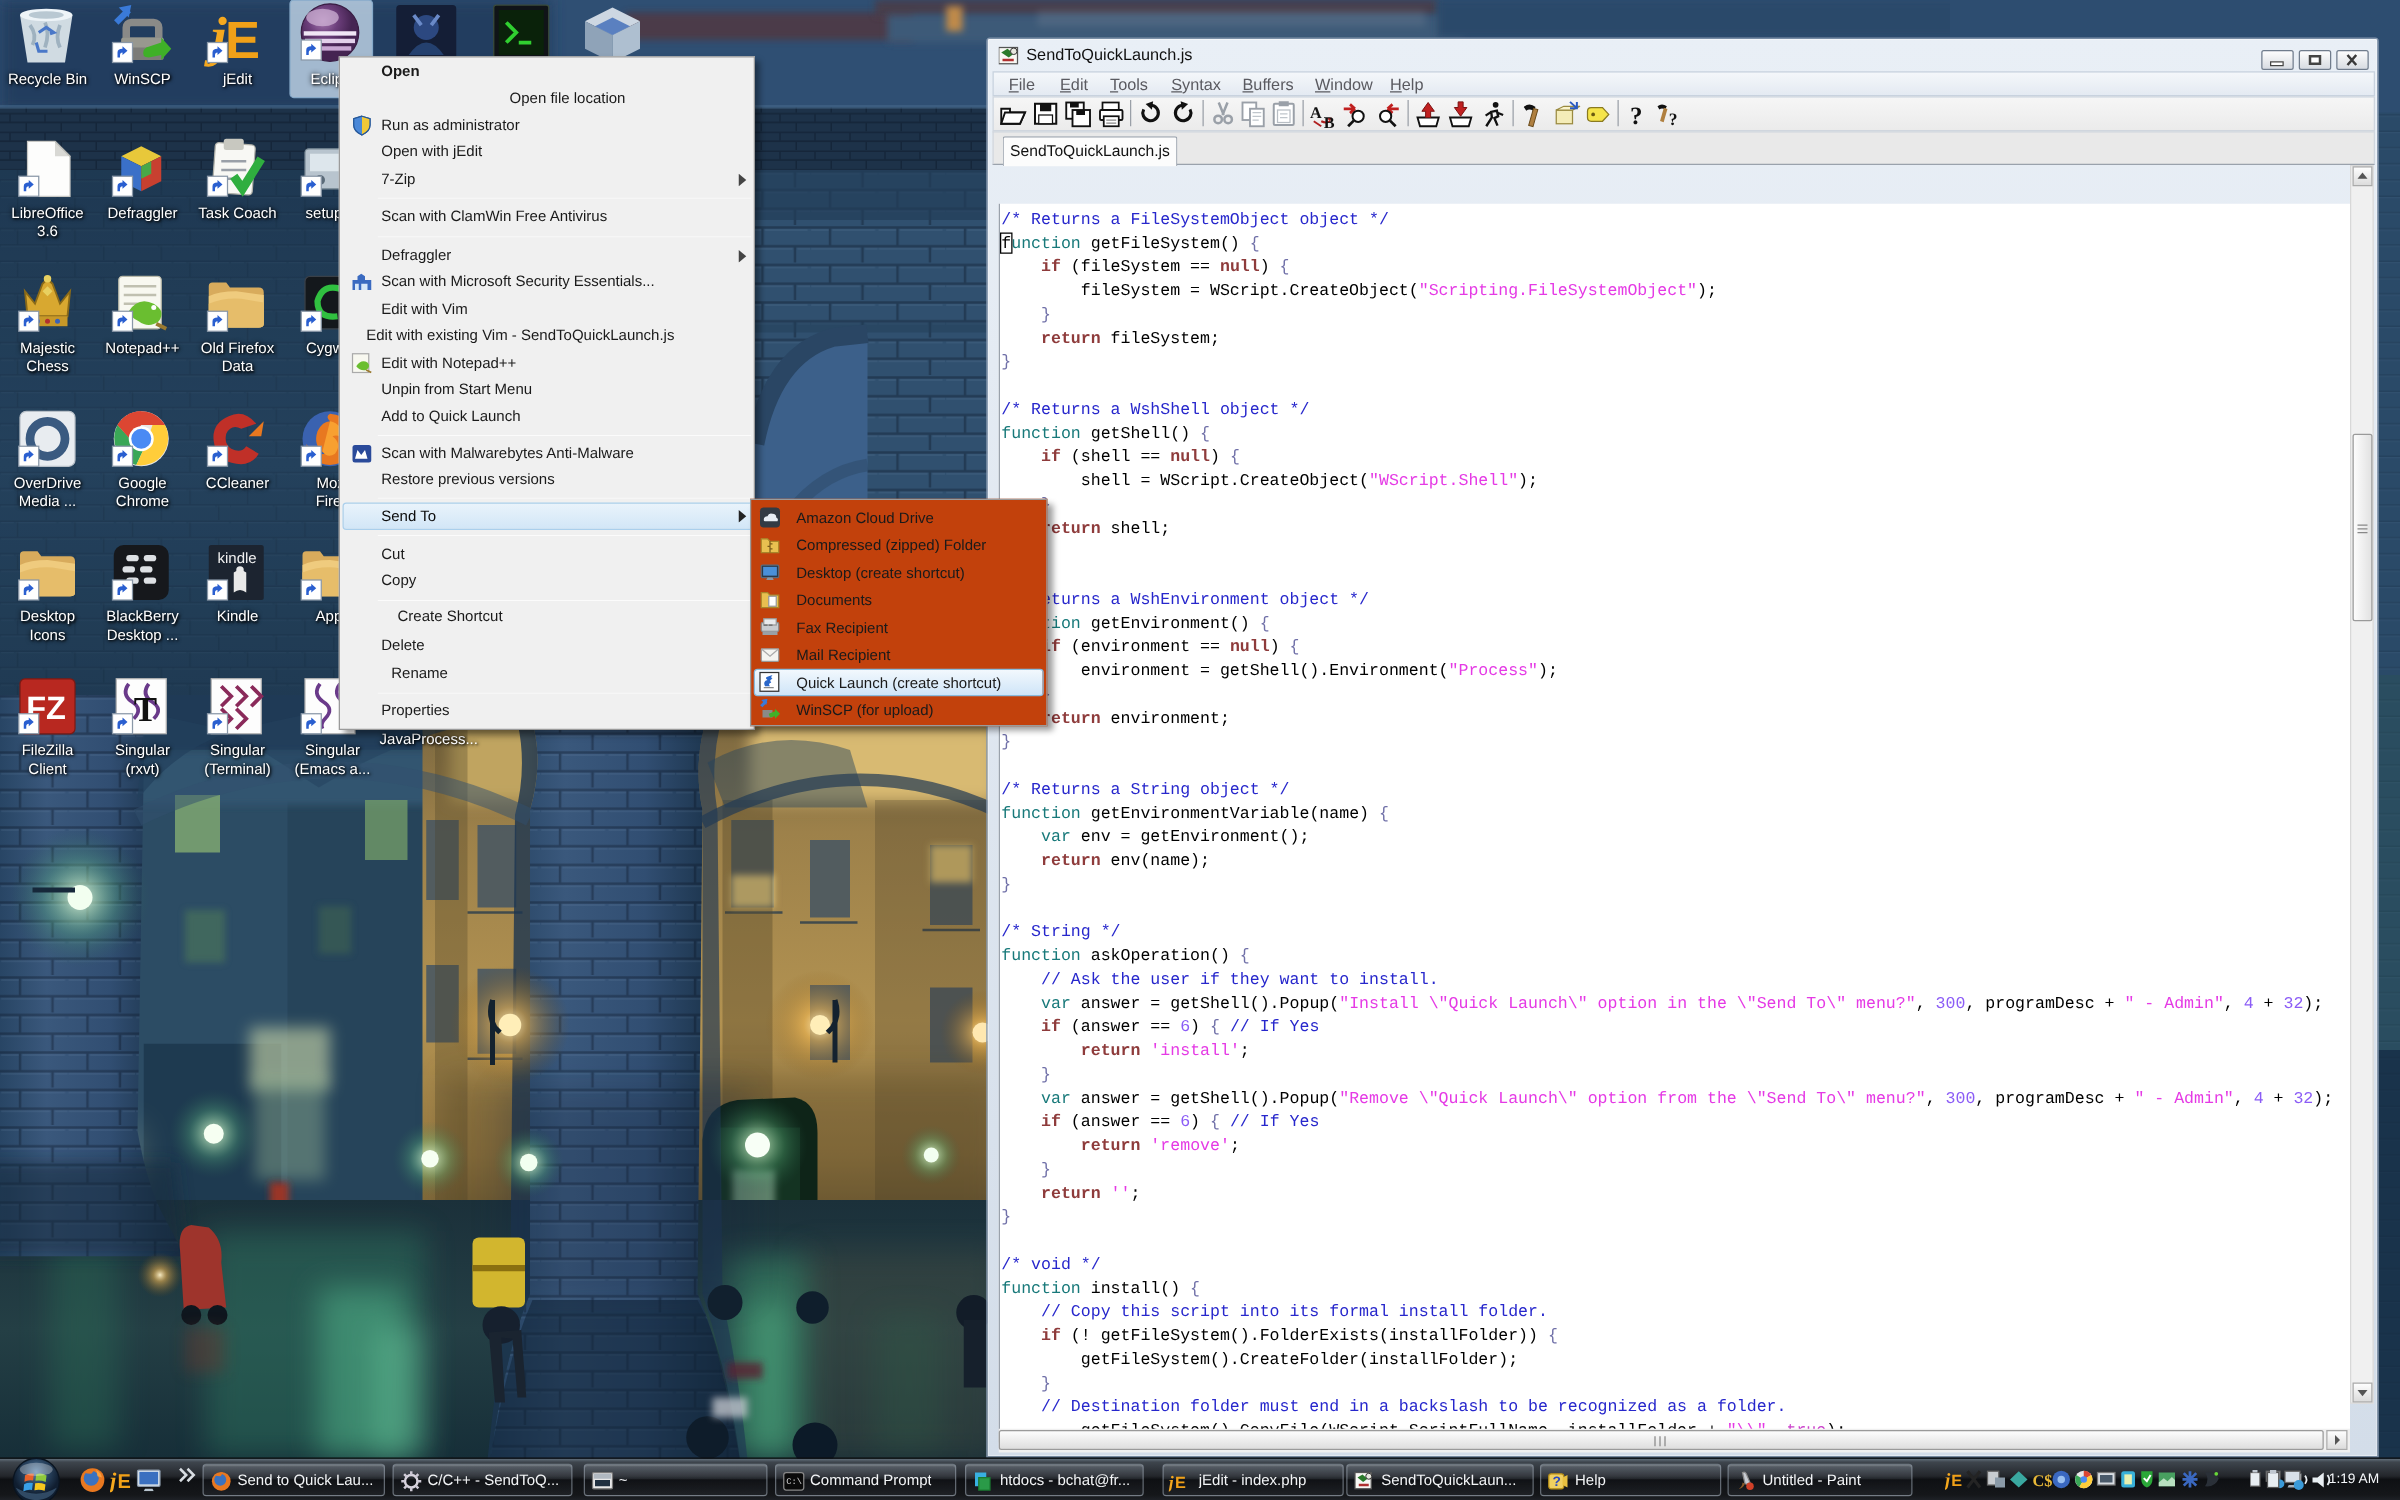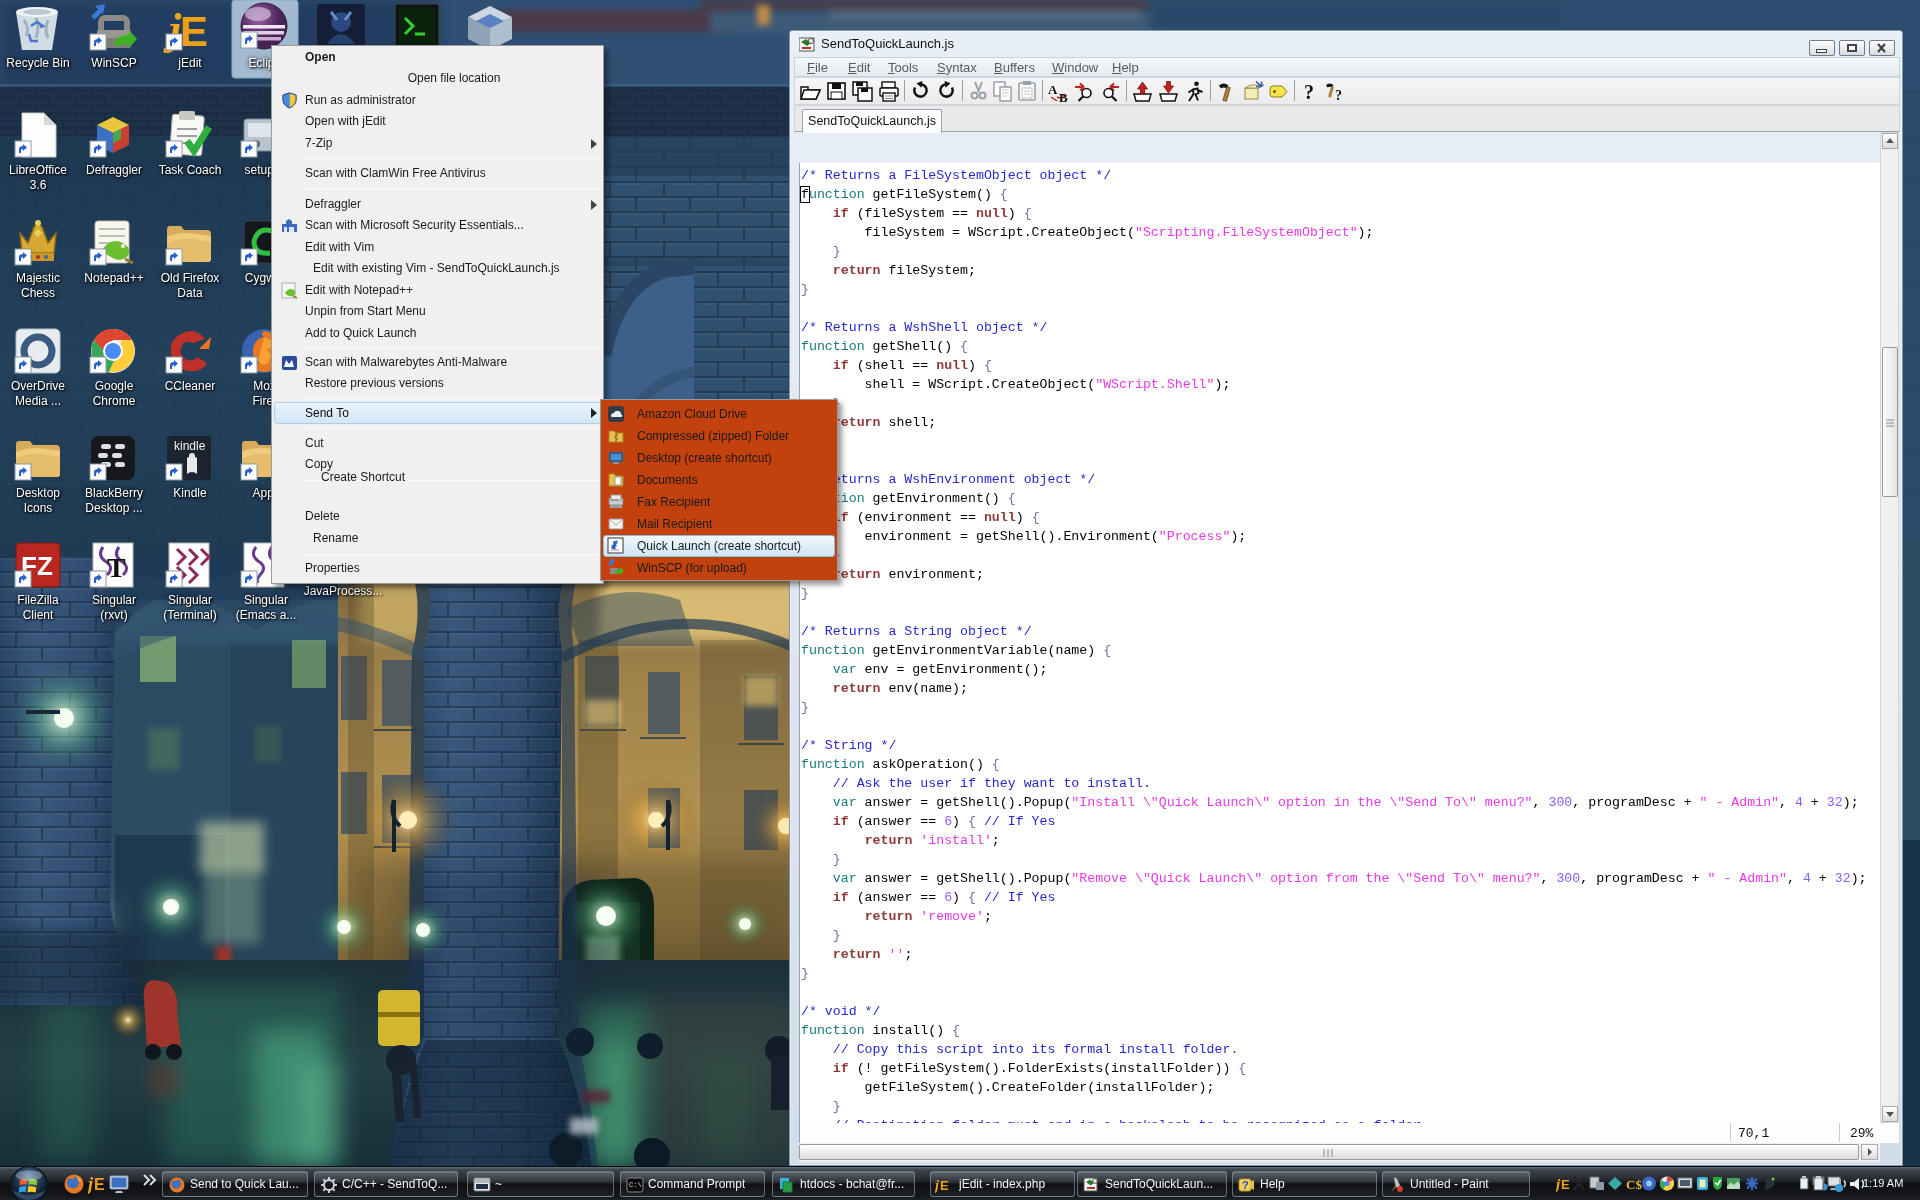--- a/index.html
+++ b/index.html
@@ -674,25 +674,20 @@
    <div class="abs" style="left:1px;top:0;width:16px;height:16px;background:linear-gradient(#fefefe,#dcdcdc);border:1px solid #aaa;"><svg width="14" height="14">
           <path d="M7 4 L11 9 L3 9 Z" fill="#555"></path>
         </svg></div>
    <div class="abs" style="left:1px;bottom:0;width:16px;height:16px;background:linear-gradient(#fefefe,#dcdcdc);border:1px solid #aaa;"><svg width="14" height="14">
           <path d="M3 5 L11 5 L7 10 Z" fill="#555"></path>
         </svg></div>
    <div class="abs" style="left:1px;top:214px;width:16px;height:150px;background:linear-gradient(90deg,#fdfdfd,#e2e2e2);border:1px solid #9a9a9a;border-radius:2px;"><svg width="14" height="150">
           <path d="M3 72h8M3 75h8M3 78h8" stroke="#888" stroke-width="1"></path>
         </svg></div>
  </div>
- <div class="abs" style="left:9px;top:1092px;width:1100px;height:20px;background:#fdfdfd;border-left:1px solid #9aa2ac;font:13px 'Liberation Mono';color:#111;">
-   <span style="position:absolute;left:938px;top:3px;">70,1</span>
-   <span style="position:absolute;left:1050px;top:3px;">29%</span>
-   <span style="position:absolute;left:930px;top:0;width:110px;height:19px;border-left:1px solid #ccc;border-right:1px solid #ccc;"></span>
- </div>
  <div class="abs" style="left:9px;top:1112px;width:1081px;height:19px;background:#f0f0f0;">
    <div class="abs" style="left:0;top:1px;width:1060px;height:16px;background:linear-gradient(#fdfdfd,#dedede);border:1px solid #9a9a9a;border-radius:2px;"><svg width="1060" height="16">
           <path d="M524 4v8M528 4v8M532 4v8" stroke="#888"></path>
         </svg></div>
    <div class="abs" style="left:1062px;top:1px;width:17px;height:16px;background:linear-gradient(#fefefe,#dcdcdc);border:1px solid #aaa;"><svg width="15" height="14">
           <path d="M6 3 L10 7 L6 11 Z" fill="#555"></path>
         </svg></div>
  </div>
 </div>
 <div class="abs" style="left:271px;top:45px;width:333px;height:539px;background:#f0f0f0;border:1px solid #9b9b9b;box-shadow:4px 4px 5px rgba(0,0,0,0.4);">
@@ -716,21 +711,21 @@
  <div class="mi" style="top:148px;height:21px;line-height:21px;padding-left:33px;">Defraggler</div>
  <svg class="abs" style="left:318px;top:154px" width="8" height="10">
       <path d="M1 0 L7 5 L1 10 Z" fill="#444"></path>
     </svg>
  <div class="mi" style="top:169px;height:21px;line-height:21px;padding-left:33px;">Scan with Microsoft Security Essentials...</div>
  <svg class="abs" style="left:9px;top:172px" width="17" height="16">
       <path d="M1 14 L1 6 L5 6 L5 3 L8 1 L11 3 L11 6 L16 6 L16 14 Z" fill="#3a6ac0"></path>
       <path d="M3 14 L3 9 L6 9 L6 14 M8 14 L8 9 L13 9 L13 14" fill="#d8e8f8"></path>
     </svg>
  <div class="mi" style="top:191px;height:21px;line-height:21px;padding-left:33px;">Edit with Vim</div>
- <div class="mi" style="top:212px;height:21px;line-height:21px;padding-left:41px;">Edit with existing Vim - SendToQuickLaunch.js</div>
+ <div class="mi" style="top:212px;height:21px;line-height:21px;padding-left:21px;">Edit with existing Vim - SendToQuickLaunch.js</div>
  <div class="mi" style="top:234px;height:21px;line-height:21px;padding-left:33px;">Edit with Notepad++</div>
  <svg class="abs" style="left:9px;top:236px" width="17" height="17">
       <rect x="1" y="1" width="13" height="15" fill="#f8f8f0" stroke="#aaa"></rect>
       <path d="M4 11 Q8 5 13 8 Q16 11 12 14 Q7 15 4 11 Z" fill="#6abe30"></path>
       <path d="M12 14 L16 16" stroke="#9a7a30" stroke-width="1.5"></path>
     </svg>
  <div class="mi" style="top:255px;height:21px;line-height:21px;padding-left:33px;">Unpin from Start Menu</div>
  <div class="mi" style="top:277px;height:21px;line-height:21px;padding-left:33px;">Add to Quick Launch</div>
  <div class="msep" style="top:302px;"></div>
  <div class="mi" style="top:306px;height:21px;line-height:21px;padding-left:33px;">Scan with Malwarebytes Anti-Malware</div>
@@ -742,21 +737,21 @@
  <div class="msep" style="top:352px;"></div>
  <div class="abs" style="left:2px;top:356px;width:329px;height:22px;border-radius:3px;background:linear-gradient(#e9f3fb,#d2e6f7);border:1px solid #aacfec;"></div>
  <div class="mi" style="top:357px;height:21px;line-height:21px;padding-left:33px;color:#0a0a0a;">Send To</div>
  <svg class="abs" style="left:318px;top:362px" width="8" height="10">
       <path d="M1 0 L7 5 L1 10 Z" fill="#222"></path>
     </svg>
  <div class="msep" style="top:382px;"></div>
  <div class="mi" style="top:387px;height:21px;line-height:21px;padding-left:33px;">Cut</div>
  <div class="mi" style="top:408px;height:21px;line-height:21px;padding-left:33px;">Copy</div>
  <div class="msep" style="top:434px;"></div>
- <div class="mi" style="top:421px;height:21px;line-height:21px;padding-left:24px;margin-left:25px;">Create Shortcut</div>
+ <div class="mi" style="top:437px;height:21px;line-height:21px;padding-left:46px;">Create Shortcut</div>
  <div class="mi" style="top:460px;height:21px;line-height:21px;padding-left:33px;">Delete</div>
  <div class="mi" style="top:482px;height:21px;line-height:21px;padding-left:41px;">Rename</div>
  <div class="msep" style="top:508px;"></div>
  <div class="mi" style="top:512px;height:21px;line-height:21px;padding-left:33px;">Properties</div>
 </div>
 <div class="abs" style="left:600px;top:399px;width:238px;height:182px;background:#c2410c;border:1px solid #9b9b9b;box-shadow:4px 4px 5px rgba(0,0,0,0.4);">
  <svg class="abs" style="left:6px;top:5px" width="18" height="18">
       <rect x="1" y="1" width="16" height="16" rx="3" fill="#333b44"></rect>
       <path d="M4 11 Q4 8 7 8 Q8 5 11 6 Q14 6 14 9 Q16 10 15 12 L5 12 Q4 12 4 11" fill="#e8eef4"></path>
     </svg>

